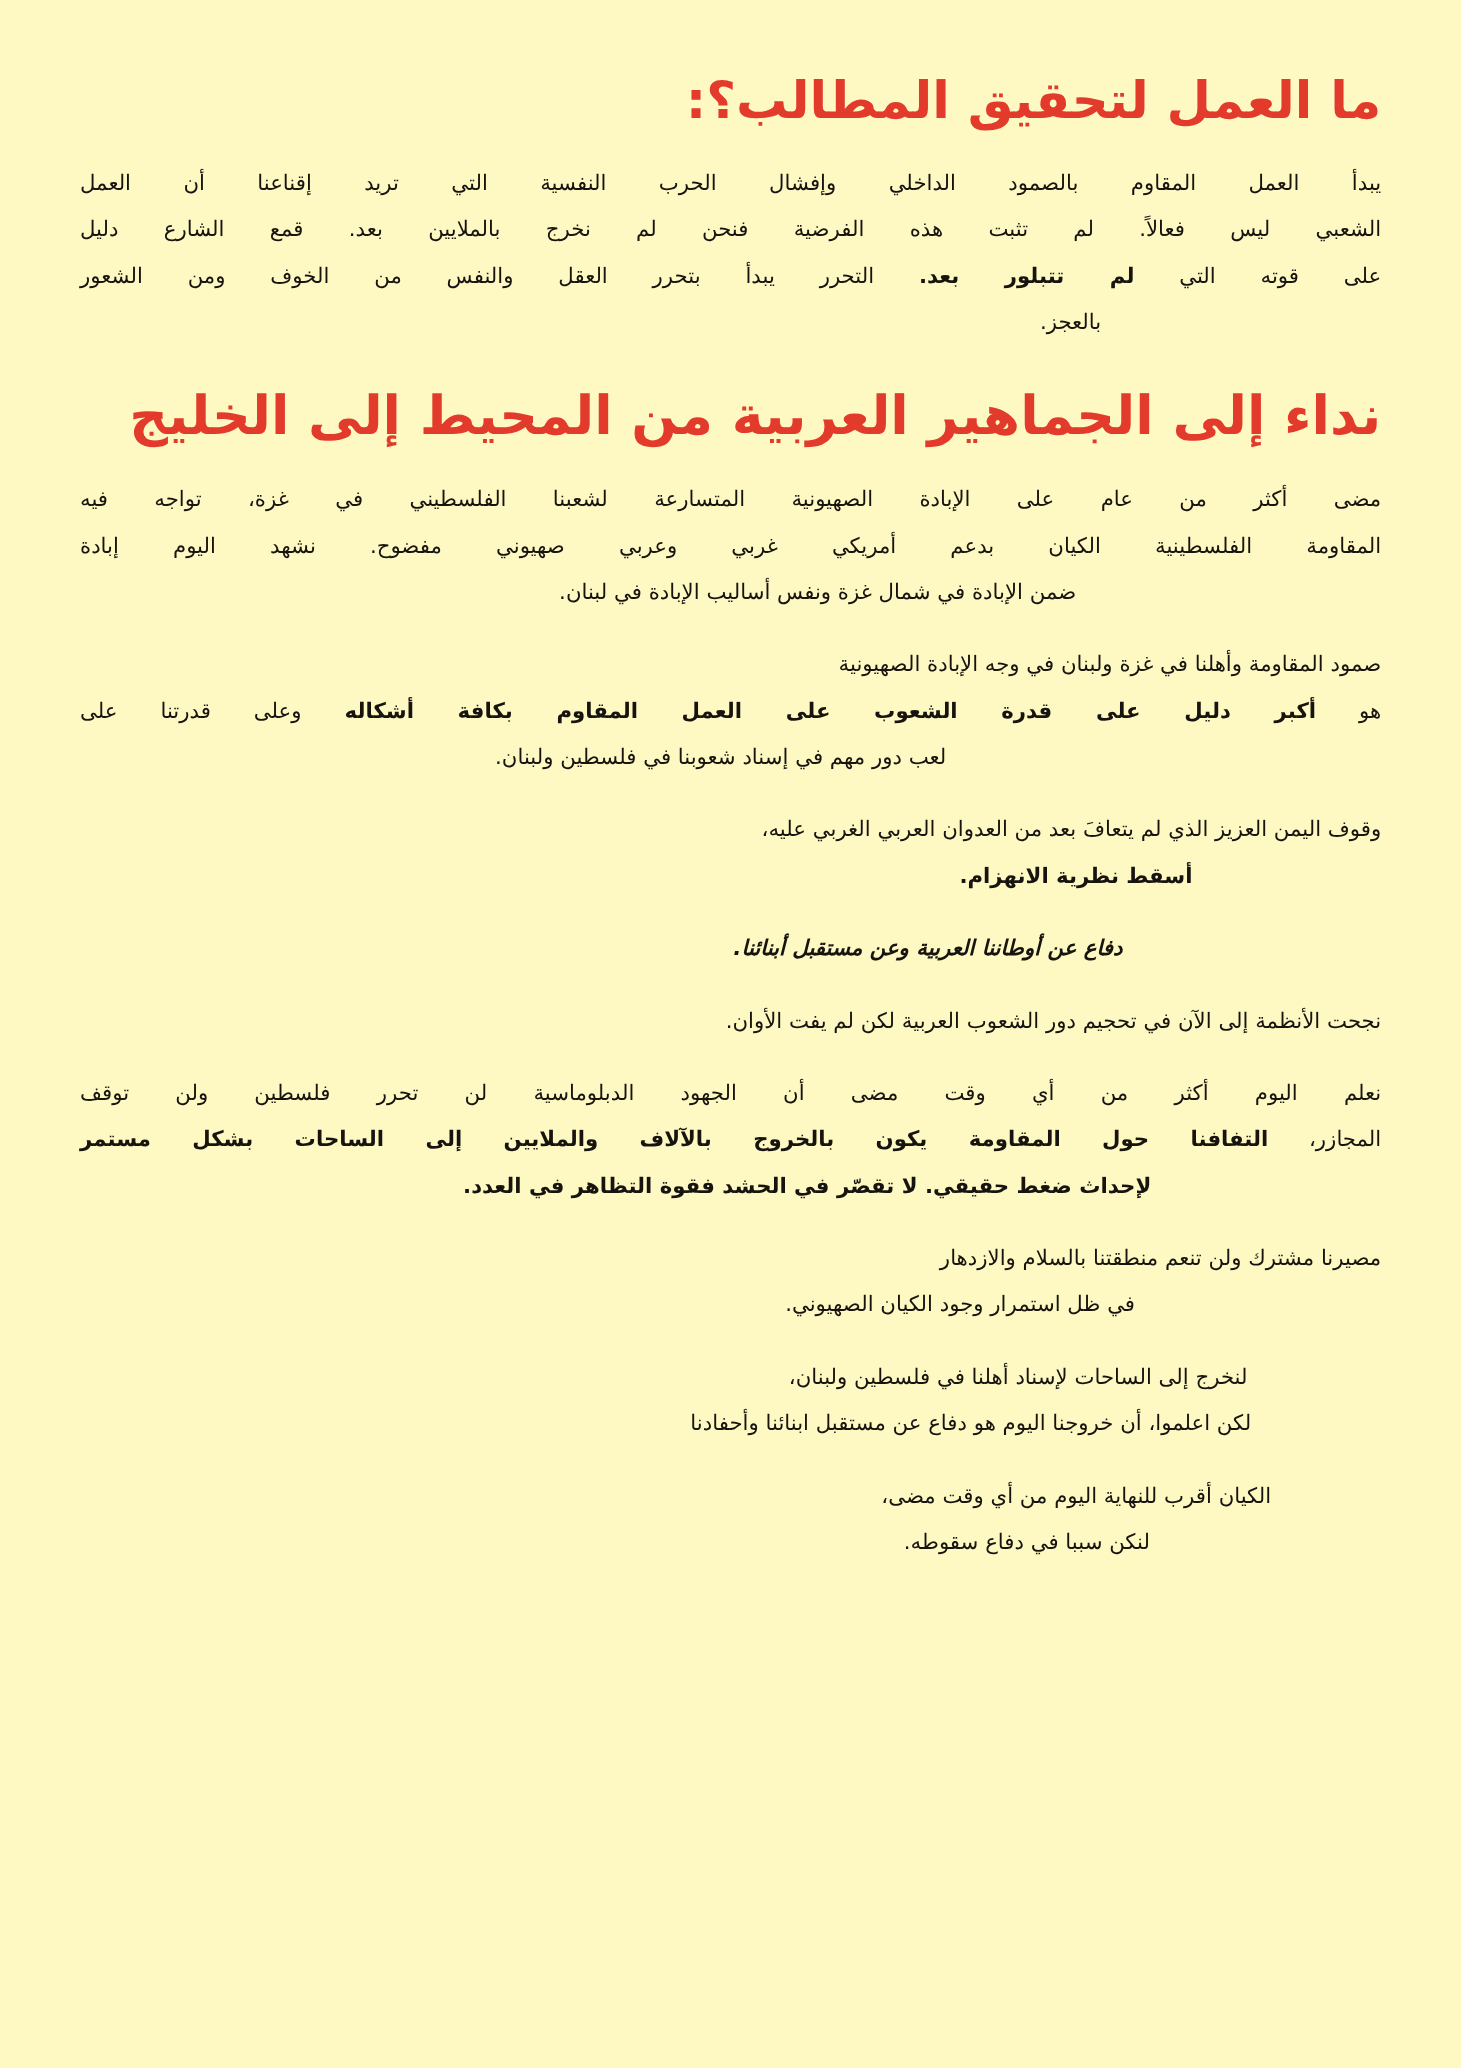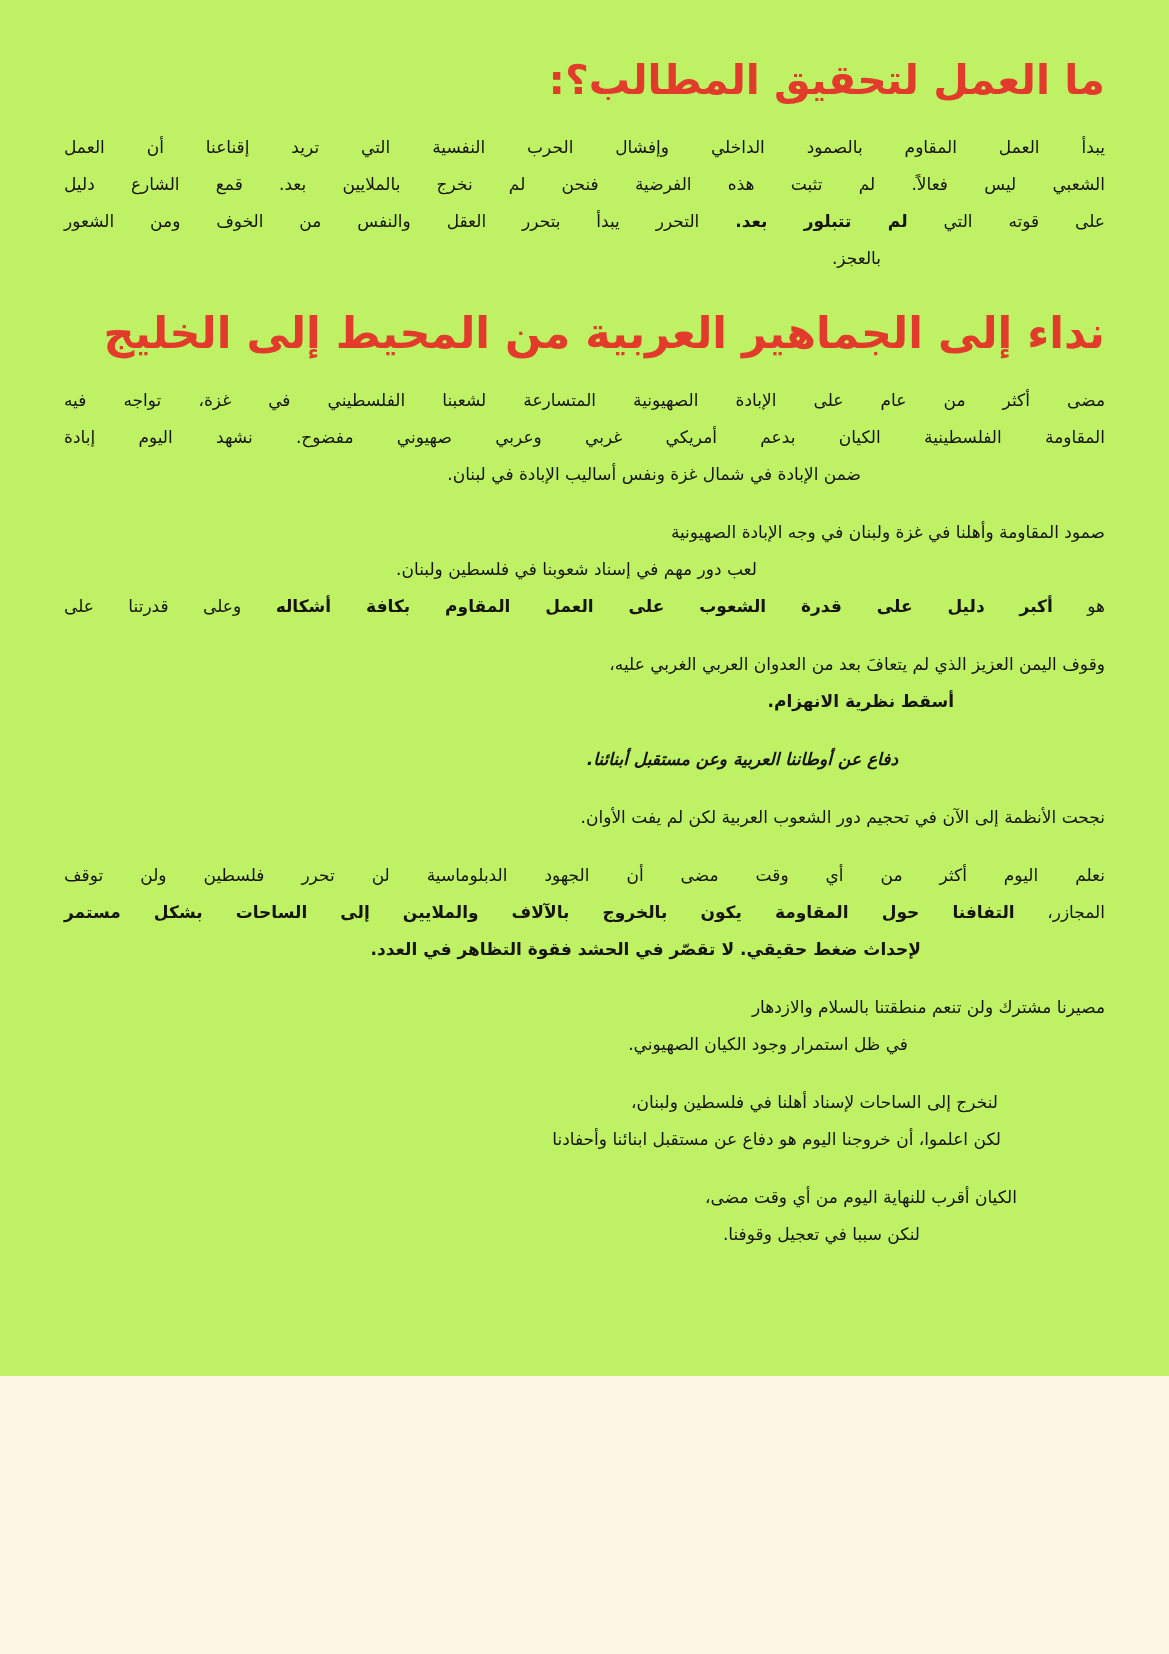--- a/index.html
+++ b/index.html
@@ -3,22 +3,22 @@
 <meta charset="utf-8">
 <style>
   html, body {
     margin: 0;
     padding: 0;
     background: #fbf7e4;
   }
   .page {
     position: relative;
     width: 1169px;
-    height: 1376px;
-    background: #bef264;
+    height: 1654px;
+    background: #fef9c3;
     direction: rtl;
     overflow: hidden;
     font-family: "DejaVu Sans", sans-serif;
     color: #17140f;
   }
   .content {
     padding: 52px 64px 0 64px;
   }
   .heading {
     color: #e23a2b;
@@ -62,22 +62,22 @@
         <div class="line indent" style="margin-right: 224px;">بالعجز.</div>
       </div>
       <div class="heading h2">نداء إلى الجماهير العربية من المحيط إلى الخليج</div>
       <div class="para">
         <div class="line full">مضى أكثر من عام على الإبادة الصهيونية المتسارعة لشعبنا الفلسطيني في غزة، تواجه فيه</div>
         <div class="line full">المقاومة الفلسطينية الكيان بدعم أمريكي غربي وعربي صهيوني مفضوح. نشهد اليوم إبادة</div>
         <div class="line indent" style="margin-right: 244px;">ضمن الإبادة في شمال غزة ونفس أساليب الإبادة في لبنان.</div>
       </div>
       <div class="para">
         <div class="line flush">صمود المقاومة وأهلنا في غزة ولبنان في وجه الإبادة الصهيونية</div>
+        <div class="line full">هو <strong>أكبر دليل على قدرة الشعوب على العمل المقاوم بكافة أشكاله</strong> وعلى قدرتنا على</div>
         <div class="line indent" style="margin-right: 348px;">لعب دور مهم في إسناد شعوبنا في فلسطين ولبنان.</div>
-        <div class="line full">هو <strong>أكبر دليل على قدرة الشعوب على العمل المقاوم بكافة أشكاله</strong> وعلى قدرتنا على</div>
       </div>
       <div class="para">
         <div class="line flush">وقوف اليمن العزيز الذي لم يتعافَ بعد من العدوان العربي الغربي عليه،</div>
         <div class="line indent" style="margin-right: 151px;"><strong>أسقط نظرية الانهزام.</strong></div>
       </div>
       <div class="para">
         <div class="line indent" style="margin-right: 207px; font-style: italic;"><strong>دفاع عن أوطاننا العربية وعن مستقبل أبنائنا.</strong></div>
       </div>
       <div class="para">
         <div class="line flush">نجحت الأنظمة إلى الآن في تحجيم دور الشعوب العربية لكن لم يفت الأوان.</div>
@@ -90,16 +90,16 @@
       <div class="para">
         <div class="line flush">مصيرنا مشترك ولن تنعم منطقتنا بالسلام والازدهار</div>
         <div class="line indent" style="margin-right: 197px;">في ظل استمرار وجود الكيان الصهيوني.</div>
       </div>
       <div class="para">
         <div class="line indent" style="margin-right: 107px;">لنخرج إلى الساحات لإسناد أهلنا في فلسطين ولبنان،</div>
         <div class="line indent" style="margin-right: 104px;">لكن اعلموا، أن خروجنا اليوم هو دفاع عن مستقبل ابنائنا وأحفادنا</div>
       </div>
       <div class="para">
         <div class="line indent" style="margin-right: 88px;">الكيان أقرب للنهاية اليوم من أي وقت مضى،</div>
-        <div class="line indent" style="margin-right: 185px;">لنكن سببا في تعجيل وقوفنا.</div>
+        <div class="line indent" style="margin-right: 185px;">لنكن سببا في دفاع سقوطه.</div>
       </div>
     </div>
 </div>
 
 </body></html>

